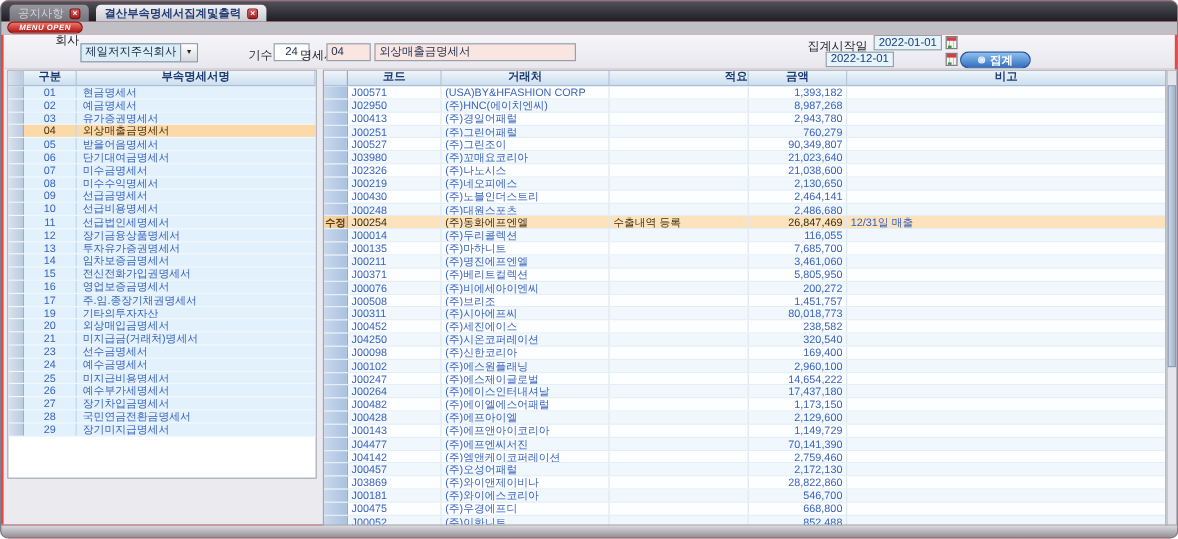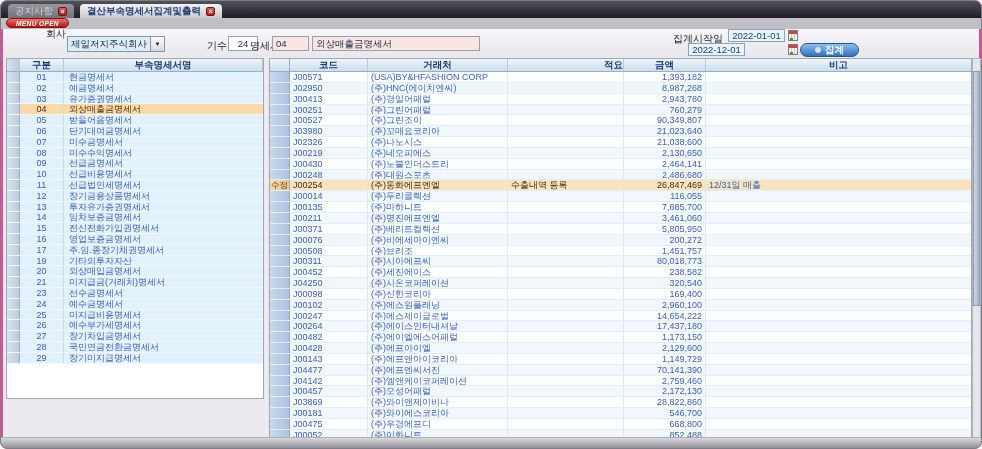--- a/index.html
+++ b/index.html
@@ -3,21 +3,21 @@
 <meta charset="utf-8">
 <style>
   * { box-sizing: border-box; }
   html,body { margin:0; padding:0; }
   body {
     width:982px; height:449px; position:relative; background:#ffffff;
     font-family:"Liberation Sans","DejaVu Sans",sans-serif;
   }
   .window {
     position:absolute; inset:0; border:1px solid #7e7e86; border-radius:7px;
-    overflow:hidden; background:#ec4899;
+    overflow:hidden; background:#ef4444;
   }
   
   .tabstrip {
     position:absolute; top:0; left:0; right:0; height:17px;
     background:linear-gradient(#52525c,#1c1c22);
     display:flex; align-items:flex-end; padding-left:7px;
   }
   .tab {
     height:14px; display:flex; align-items:center; gap:5px; padding:0 7px;
     border-radius:4px 4px 0 0; font-size:9.5px; white-space:nowrap; cursor:default;
@@ -90,21 +90,21 @@
   .rrow.alt { background:#f1f8fd; }
   .rrow .c { line-height:10.6px; padding:0 3px; overflow:hidden; white-space:nowrap; border-right:1px solid #dce8f2; }
   .r-sel    { width:20px; flex:0 0 20px; padding:0 1px !important; background:linear-gradient(90deg,#c9d8ec,#aac2e0);
               border-right:1px solid #93acc9 !important; color:#17355f; text-align:center; font-size:8.5px; }
   .r-code   { width:78px;  flex:0 0 78px; }
   .r-vendor { width:140px; flex:0 0 140px; }
   .r-memo   { width:116px; flex:0 0 116px; }
   .r-amt    { width:82px;  flex:0 0 82px; text-align:right; }
   .r-note   { flex:1; border-right:none !important; }
   .rrow.hl { background:#fce3bd; color:#3c2e12; }
-  .rrow.hl .r-sel { background:linear-gradient(90deg,#f7d9a8,#eec795); color:#5a3c10; font-weight:normal; }
+  .rrow.hl .r-sel { background:linear-gradient(90deg,#f7d9a8,#eec795); color:#5a3c10; font-weight:bold; }
   .rrow.hl .r-note { color:#2f5ec0; }
   .vscroll { position:absolute; left:969px; top:1px; width:9px; height:381px;
              background:#e4e6ec; border:1px solid #b2b6c0; }
   .vthumb { position:absolute; left:0; right:0; top:12px; height:235px;
             background:linear-gradient(90deg,#cfd8e6,#9fb2cc); border:1px solid #8a9cb8; }
   .footer { position:absolute; left:0; right:0; bottom:0; height:11px;
             background:linear-gradient(#dadade,#8f8f96); border-top:1px solid #adadb3; }
 </style>
 </head>
 <body>

